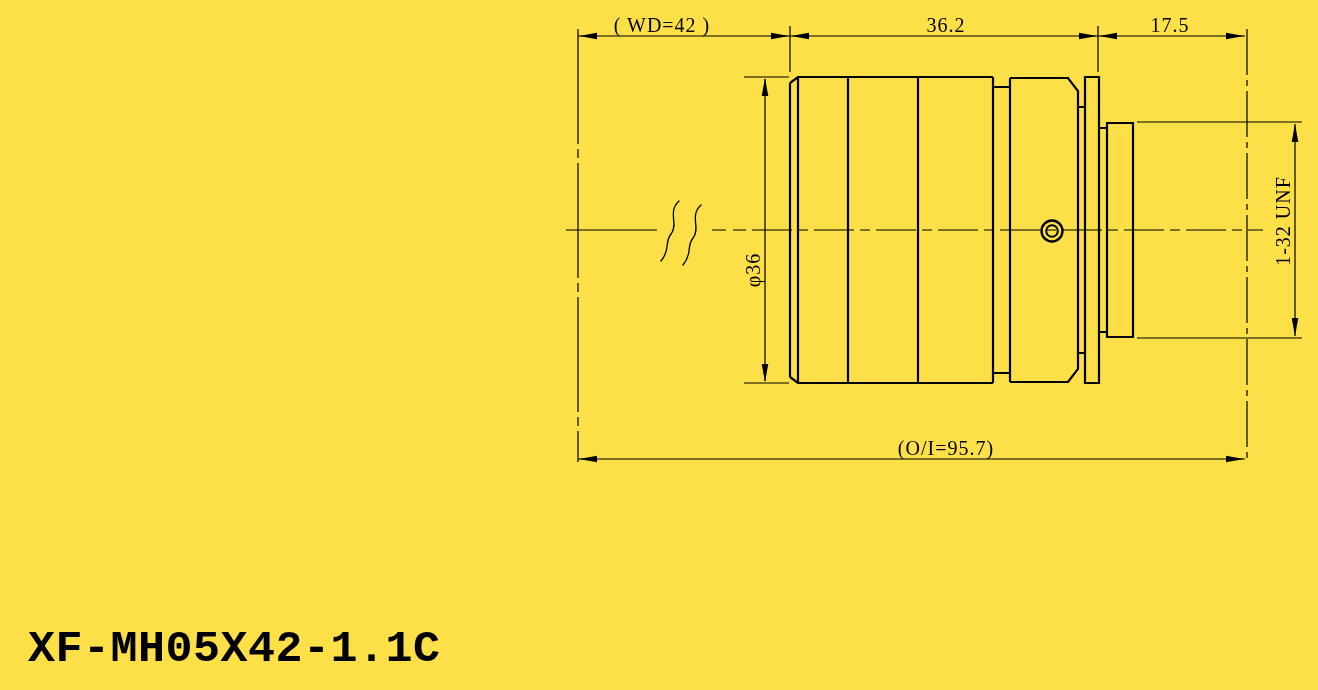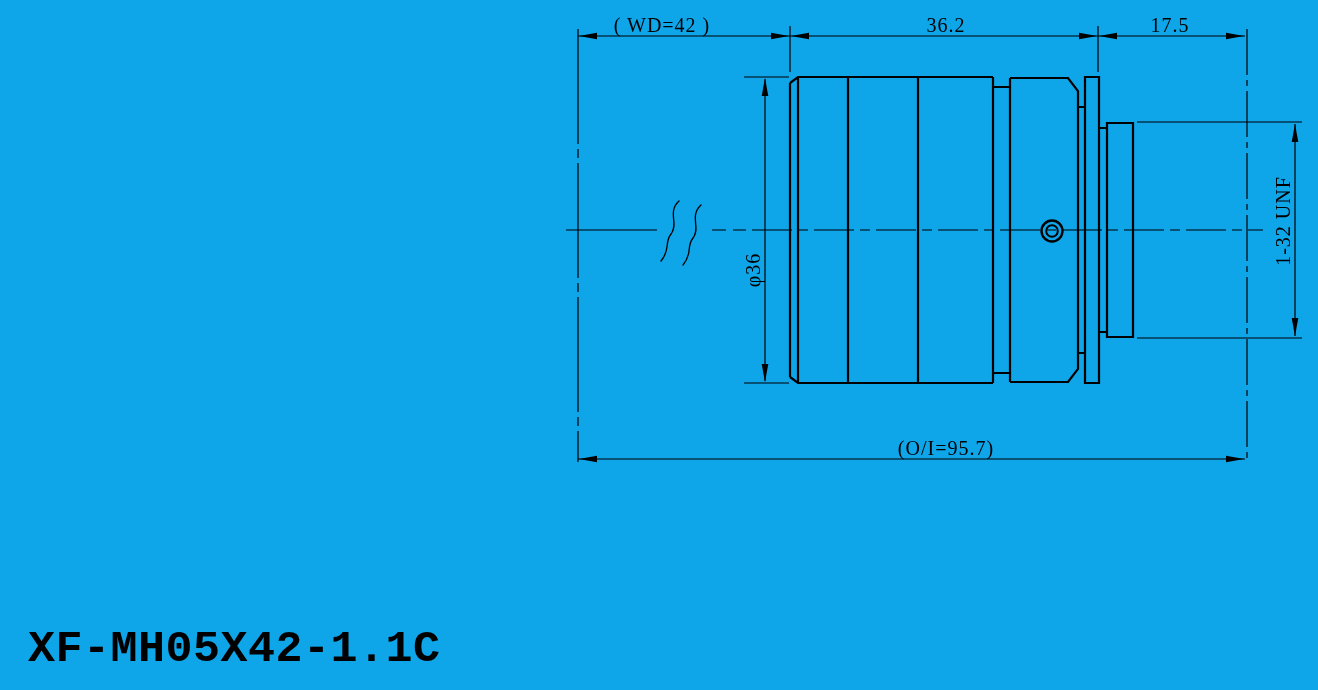--- a/index.html
+++ b/index.html
@@ -1,20 +1,20 @@
 <!DOCTYPE html>
 <html><head>
 <meta charset="utf-8">
 <style>
   html, body { margin: 0; padding: 0; background: #ffffff; }
   #stage {
     position: relative;
     width: 1318px;
     height: 690px;
-    background: #0ea5e9;
+    background: #fde047;
     font-family: "Liberation Serif", serif;
     overflow: hidden;
   }
   svg { position: absolute; left: 0; top: 0; }
   .outline   { fill: none; stroke: #000000; stroke-width: 2.2; stroke-linejoin: miter; }
   .thinline  { fill: none; stroke: #000000; stroke-width: 1.2; }
   .breakline { fill: none; stroke: #000000; stroke-width: 1.3; stroke-linecap: round; }
   .arrow     { fill: #000000; stroke: none; }
   .dimtext   {
     font-family: "Liberation Serif", serif;

